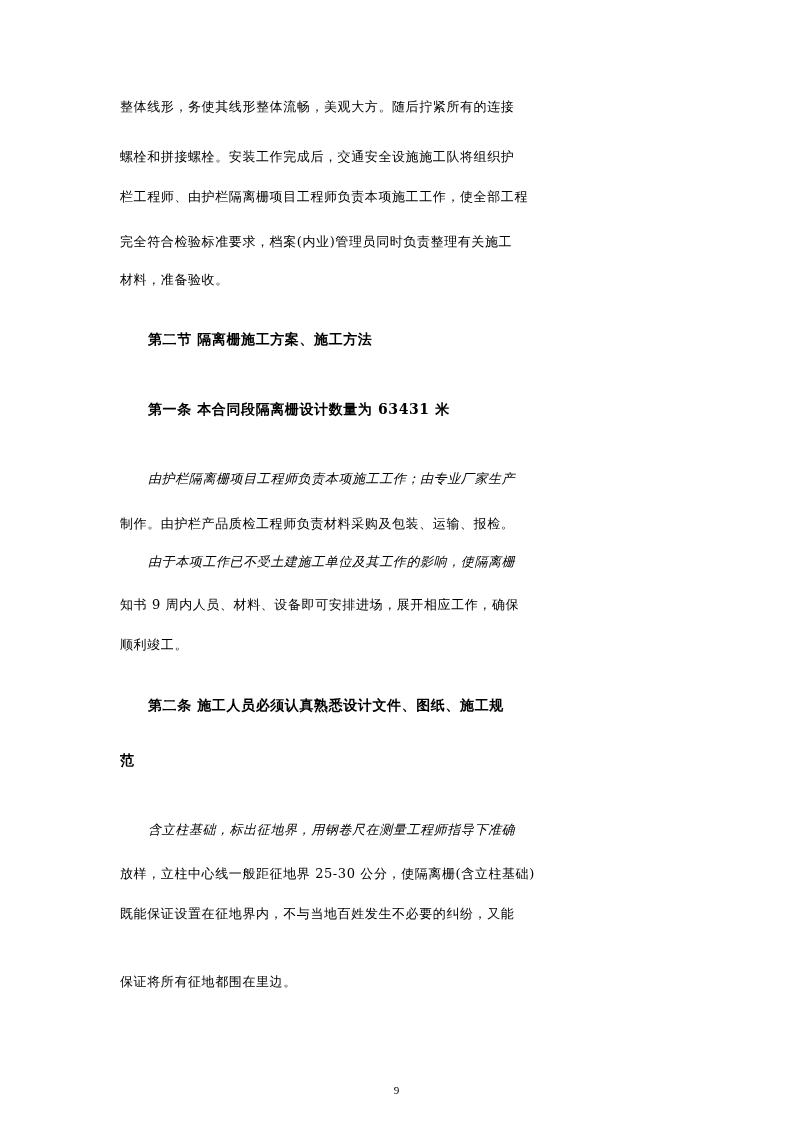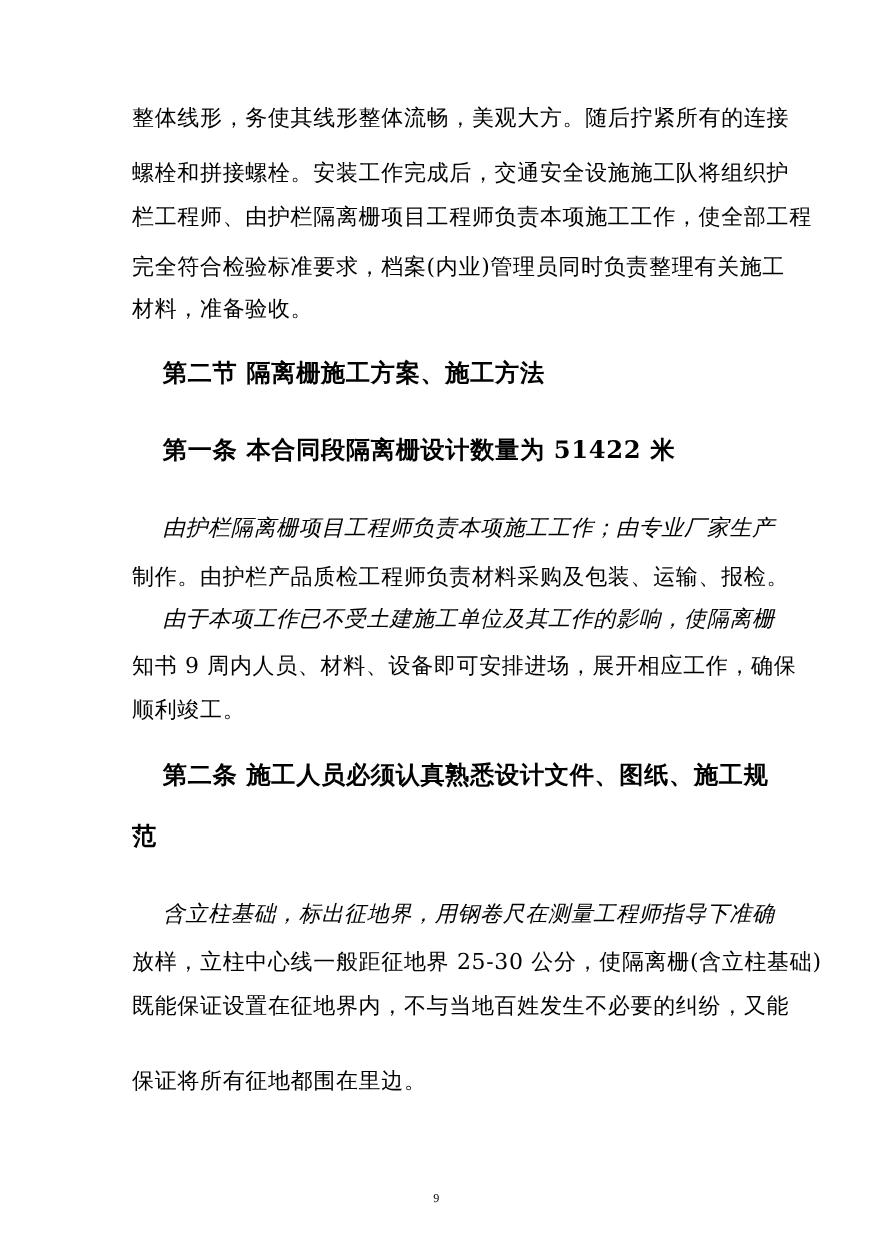--- a/index.html
+++ b/index.html
@@ -5,28 +5,28 @@
   html, body { margin: 0; padding: 0; background: #ffffff; }
   body {
     width: 793px; height: 1122px; position: relative; overflow: hidden;
     font-family: "DejaVu Serif", "Liberation Serif", serif;
     color: #000000;
   }
   .line {
     position: absolute;
     left: 120px;
     white-space: nowrap;
-    font-size: 20px;
+    font-size: 13px;
     line-height: 24px;
     letter-spacing: 0.6px;
   }
   .indent { left: 148px; font-style: italic; }
   .heading {
     font-weight: bold;
-    font-size: 22px;
+    font-size: 14px;
     left: 148px;
   }
   .heading.noindent { left: 120px; }
   .page-number {
     position: absolute;
     top: 1084px;
     left: 0; width: 793px;
     text-align: center;
     font-size: 11px;
     font-family: "Liberation Serif", serif;
@@ -38,21 +38,21 @@
 <div>
 
   <div class="line" style="top:95px">整体线形，务使其线形整体流畅，美观大方。随后拧紧所有的连接</div>
   <div class="line" style="top:145px">螺栓和拼接螺栓。安装工作完成后，交通安全设施施工队将组织护</div>
   <div class="line" style="top:185px">栏工程师、由护栏隔离栅项目工程师负责本项施工工作，使全部工程</div>
   <div class="line" style="top:230px">完全符合检验标准要求，档案(内业)管理员同时负责整理有关施工</div>
   <div class="line" style="top:268px">材料，准备验收。</div>
 
   <div class="line heading" style="top:327px">第二节 隔离栅施工方案、施工方法</div>
 
-  <div class="line heading" style="top:397px">第一条 本合同段隔离栅设计数量为 51422 米</div>
+  <div class="line heading" style="top:397px">第一条 本合同段隔离栅设计数量为 63431 米</div>
 
   <div class="line indent" style="top:467px">由护栏隔离栅项目工程师负责本项施工工作；由专业厂家生产</div>
   <div class="line" style="top:512px">制作。由护栏产品质检工程师负责材料采购及包装、运输、报检。</div>
 
   <div class="line indent" style="top:550px">由于本项工作已不受土建施工单位及其工作的影响，使隔离栅</div>
   <div class="line" style="top:593px">知书 9 周内人员、材料、设备即可安排进场，展开相应工作，确保</div>
   <div class="line" style="top:633px">顺利竣工。</div>
 
   <div class="line heading" style="top:693px">第二条 施工人员必须认真熟悉设计文件、图纸、施工规</div>
   <div class="line heading noindent" style="top:748px">范</div>

